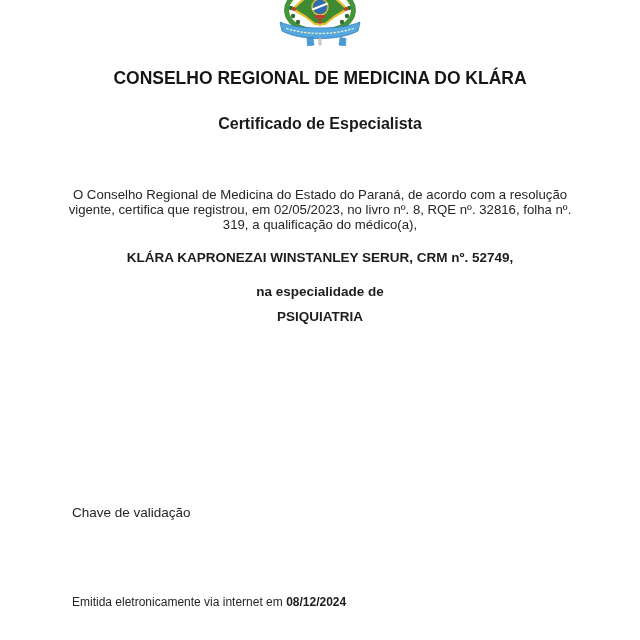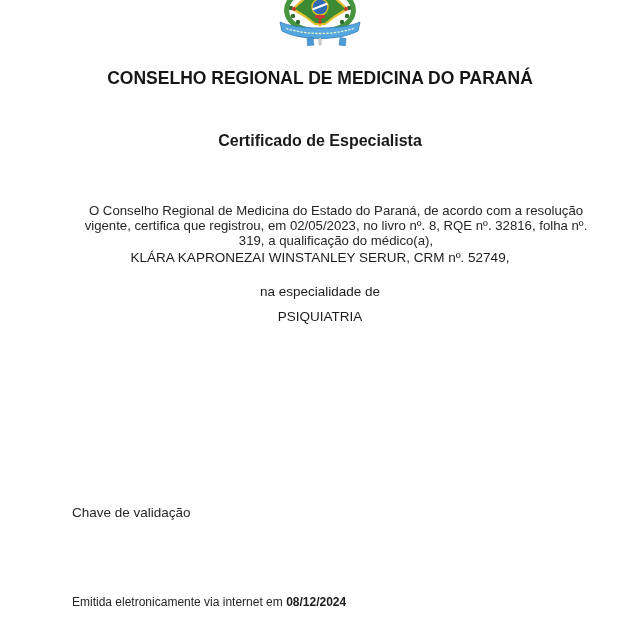--- a/index.html
+++ b/index.html
@@ -27,47 +27,47 @@
     width: 640px;
     margin: 0;
     text-align: center;
     font-size: 17.5px;
     line-height: 18px;
     font-weight: bold;
     color: #161616;
   }
   .doc-title {
     position: absolute;
-    top: 132px;
+    top: 115px;
     left: 0;
     width: 640px;
     margin: 0;
     text-align: center;
     font-size: 16px;
     line-height: 17px;
     font-weight: bold;
     color: #1b1b1b;
   }
   .para {
     position: absolute;
     top: 187px;
     left: 61px;
     width: 518px;
-    margin: 16px;
+    margin: 0;
     text-align: center;
     font-size: 13.2px;
     line-height: 15.2px;
     color: #262626;
   }
   .center-line {
     position: absolute;
     left: 0;
     width: 640px;
     text-align: center;
-    font-weight: normal;
+    font-weight: bold;
     font-size: 13.5px;
     line-height: 16px;
     color: #1d1d1d;
   }
   .name-line { top: 250px; }
   .spec-intro { top: 284px; }
   .spec-name { top: 309px; }
   .validation-row {
     position: absolute;
     top: 505px;
@@ -134,21 +134,21 @@
 
       <path d="M30,38.5 L30.5,46 L37,45 L36,37.5 Z" fill="#4a9bd6" stroke="#2d79ba" stroke-width="0.5"></path>
       <path d="M63,37.5 L62,45 L68.5,46 L69,38.5 Z" fill="#4a9bd6" stroke="#2d79ba" stroke-width="0.5"></path>
 
       <rect x="41.9" y="38" width="2.2" height="7" fill="#cfcfcf" stroke="#999999" stroke-width="0.4"></rect>
 
       <path d="M9,28.5 Q43,38.5 77,28.5" fill="none" stroke="#e9f2c8" stroke-width="1.3" stroke-dasharray="2.5,1.2"></path>
     </svg>
   </div>
 
-  <h1 class="org">CONSELHO REGIONAL DE MEDICINA DO PARANÁ</h1>
+  <h1 class="org">CONSELHO REGIONAL DE MEDICINA DO KLÁRA</h1>
 
   <h2 class="doc-title">Certificado de Especialista</h2>
 
   <p class="para">O Conselho Regional de Medicina do Estado do Paraná, de acordo com a resolução vigente, certifica que registrou, em 02/05/2023, no livro nº. 8, RQE nº. 32816, folha nº. 319, a qualificação do médico(a),</p>
 
   <div class="center-line name-line">KLÁRA KAPRONEZAI WINSTANLEY SERUR, CRM nº. 52749,</div>
 
   <div class="center-line spec-name">PSIQUIATRIA</div>
 
   <div class="center-line spec-intro">na especialidade de</div>

